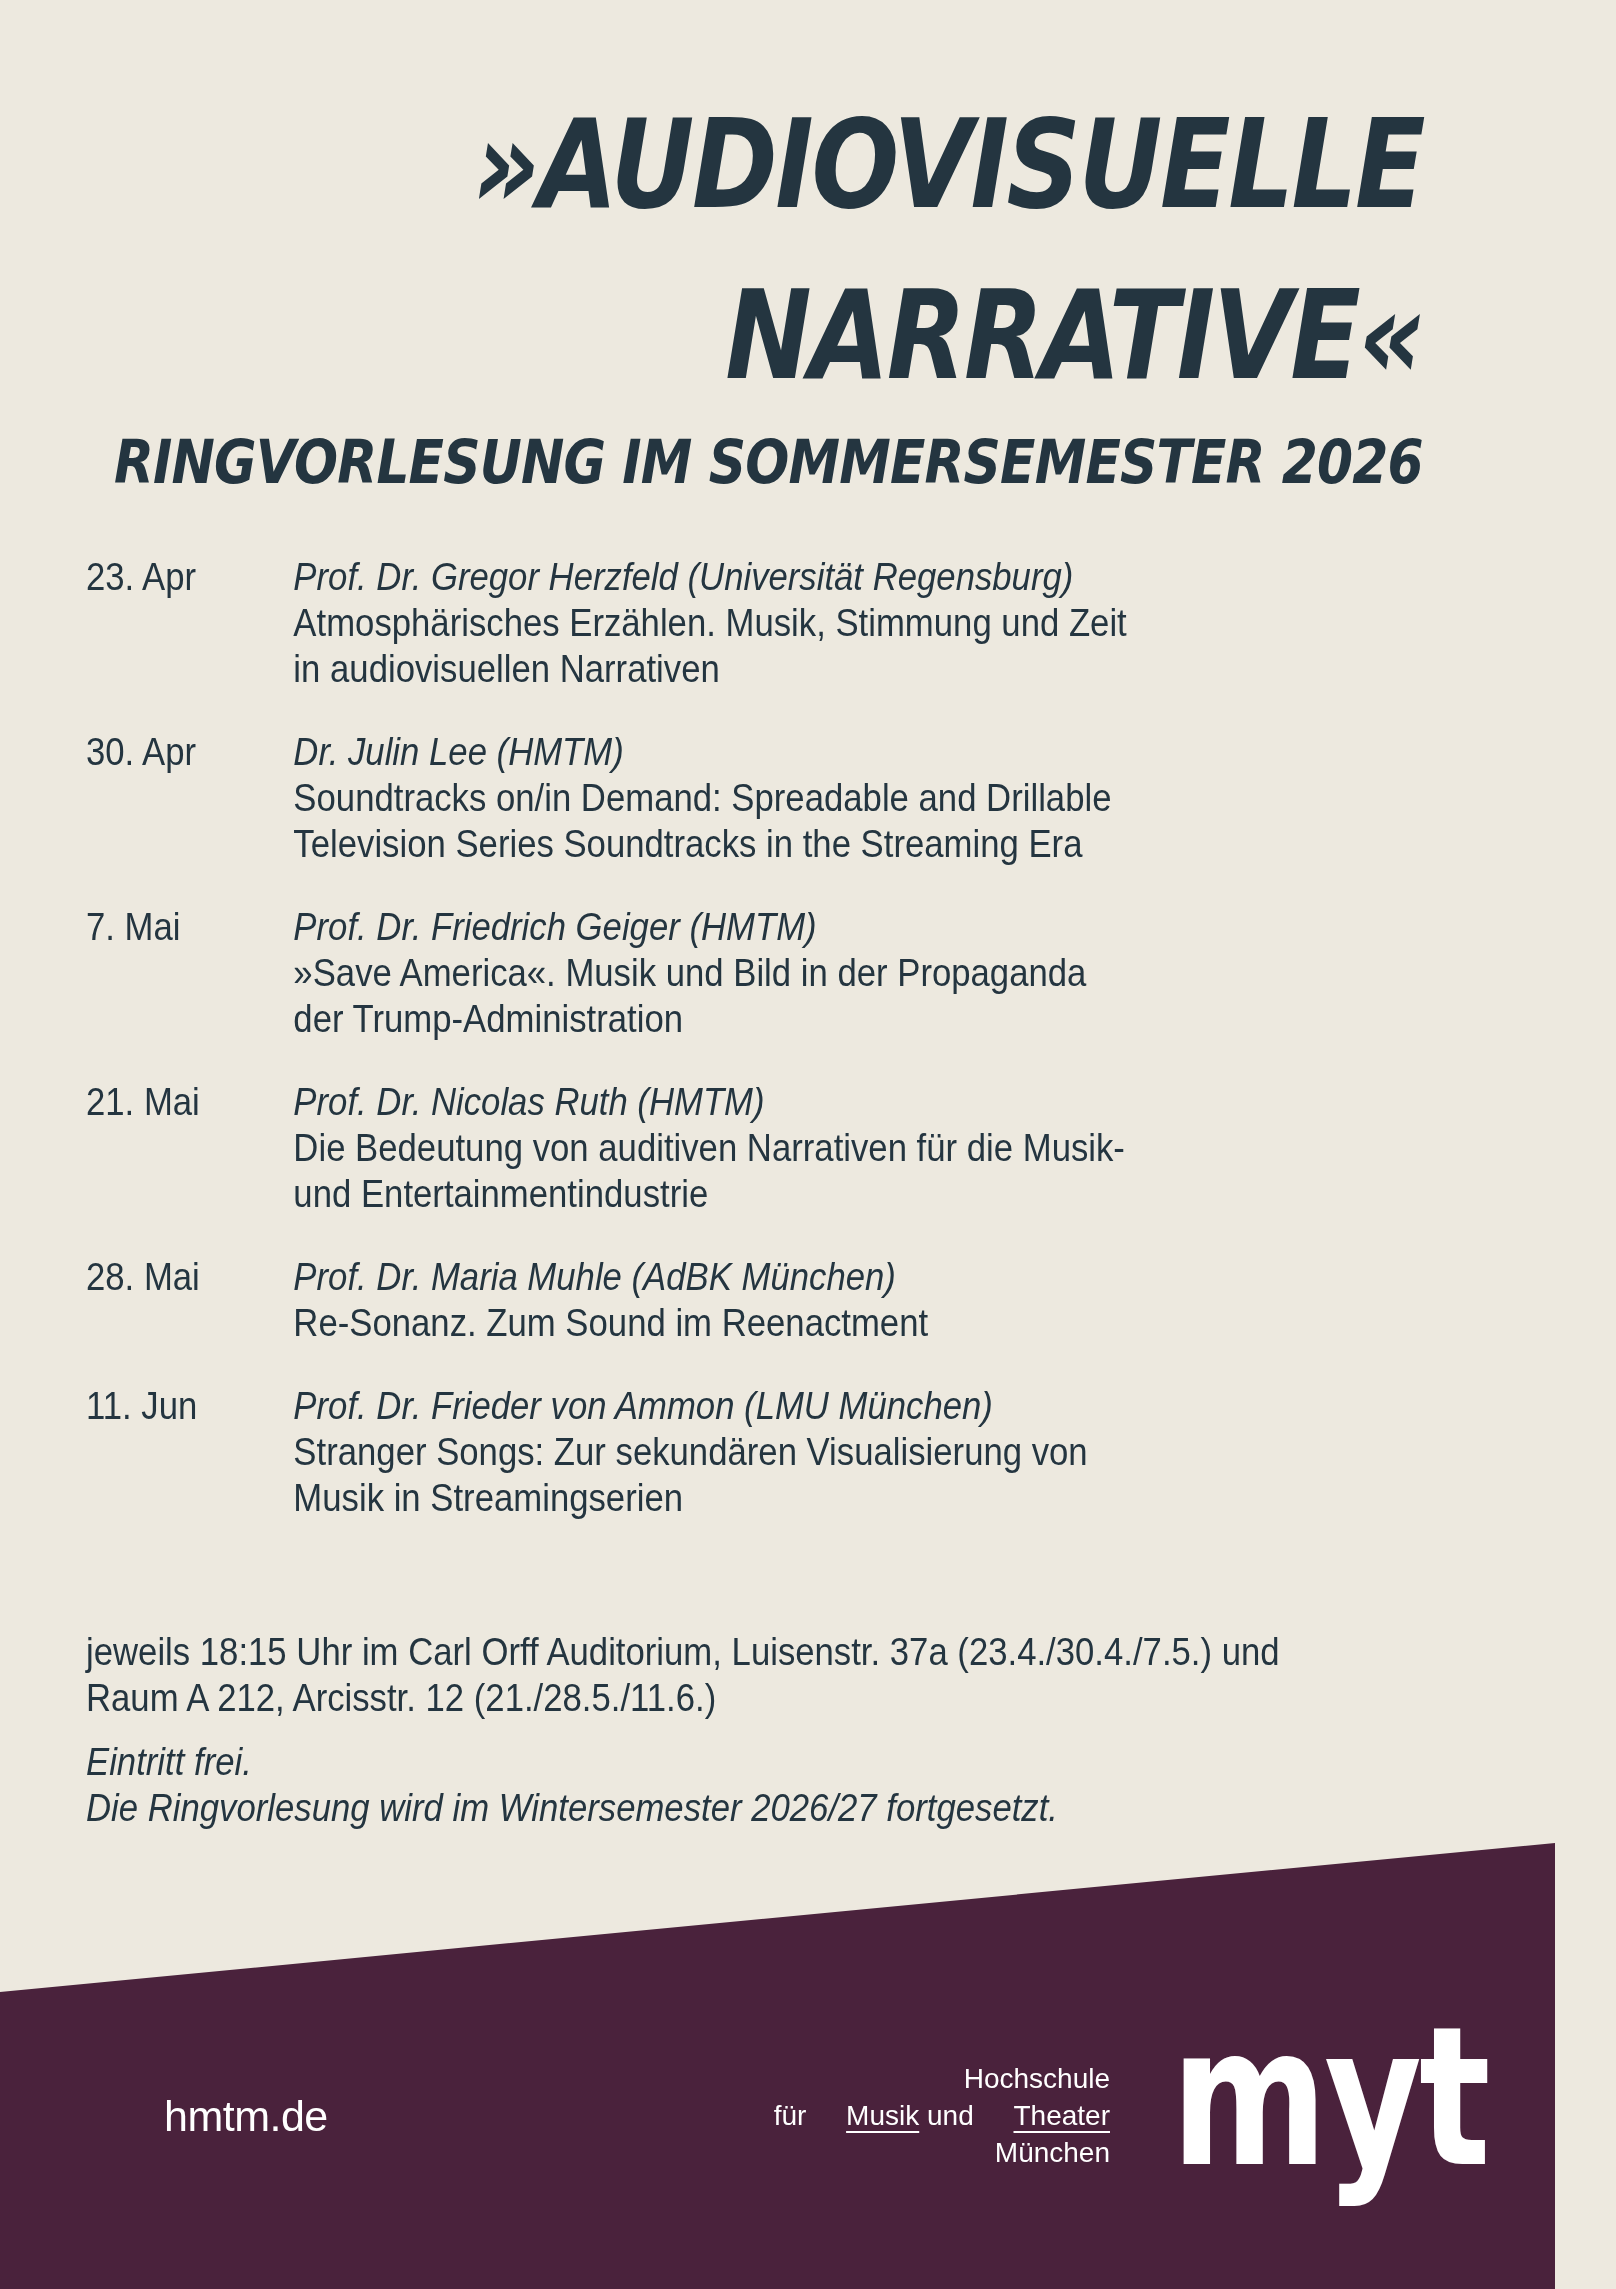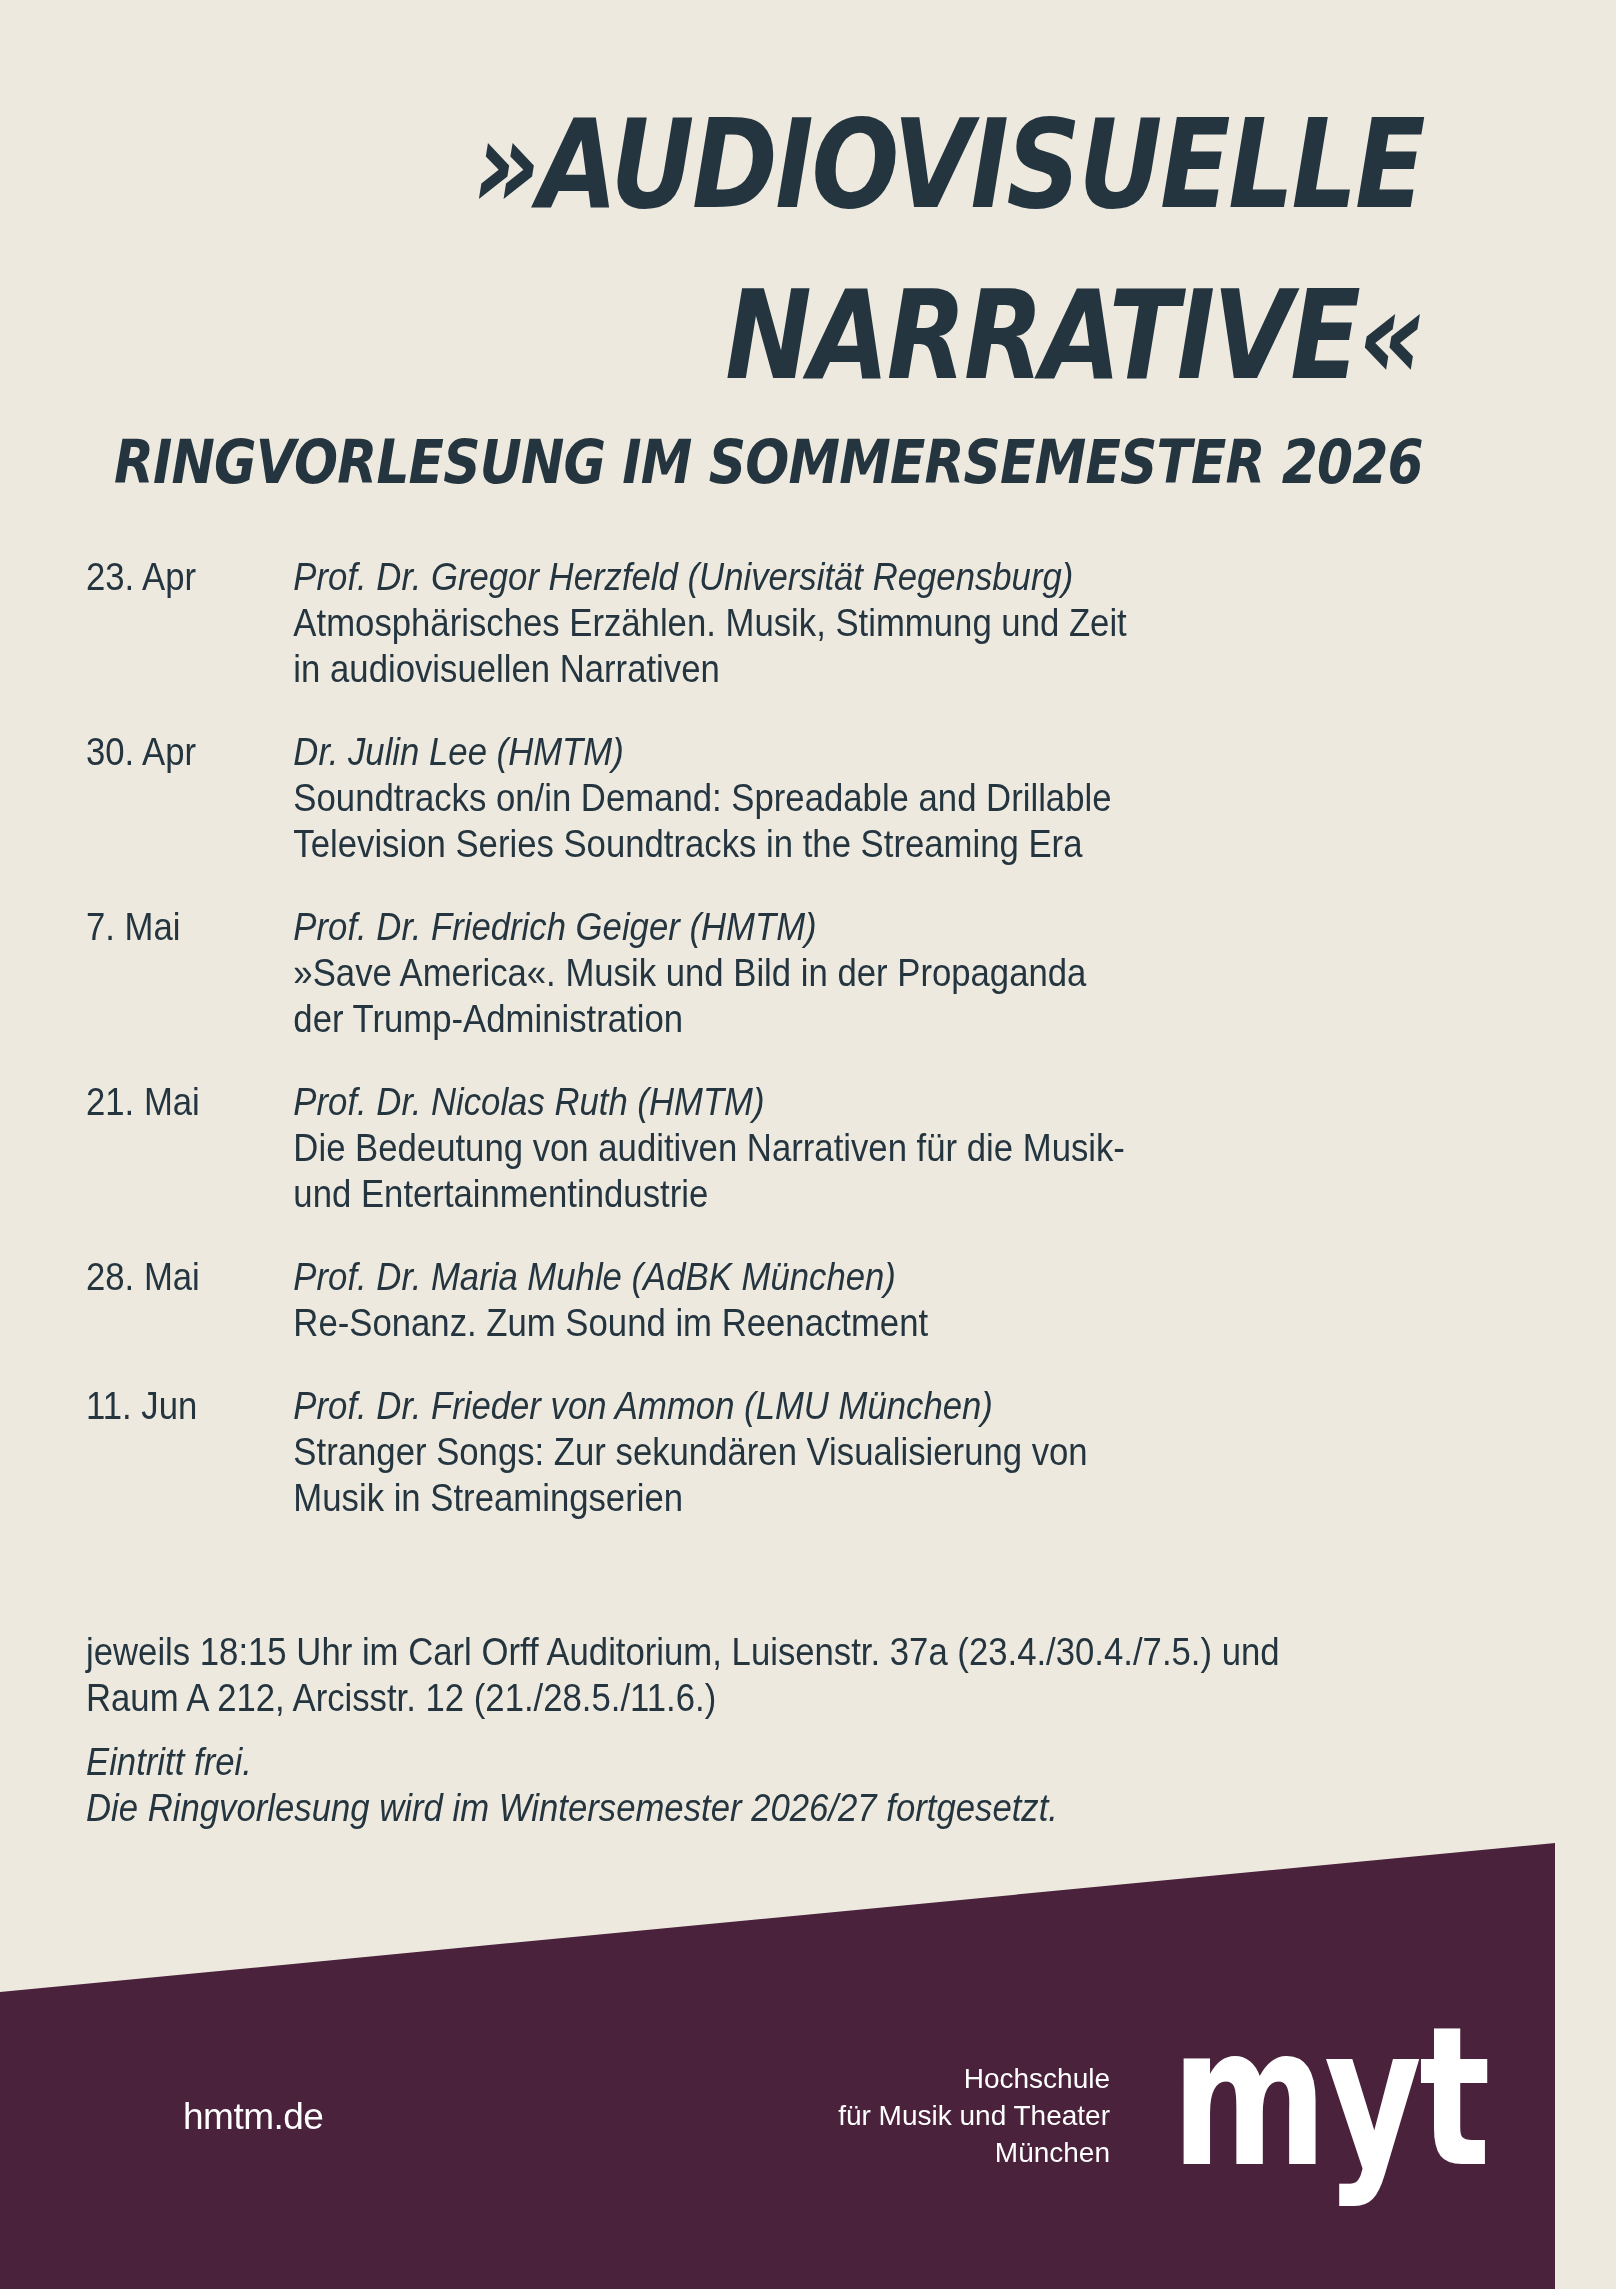--- a/index.html
+++ b/index.html
@@ -91,41 +91,43 @@
     top: 1837px;
     width: 1617px;
     height: 452px;
     background: #4A223C;
     -webkit-clip-path: polygon(0 155px, 100% 0, 100% 100%, 0 100%);
     clip-path: polygon(0 155px, 100% 0, 100% 100%, 0 100%);
     color: #FFFFFF;
   }
   .band-site {
     position: absolute;
-    left: 183px;
+    left: 164px;
     top: 258px;
-    font-size: 37px;
+    font-size: 43px;
     line-height: 43px;
     font-weight: 500;
     letter-spacing: -0.5px;
     text-align: right;
   }
   .band-inst {
     position: absolute;
     right: 507px;
     top: 223px;
     text-align: right;
     font-size: 28px;
     line-height: 37px;
     font-weight: 400;
     white-space: nowrap;
   }
   .band-inst .u {
+    text-decoration: underline;
     text-underline-offset: 5.8px;
     text-decoration-thickness: 1.9px;
+    margin-left: 32px;
   }
   .band-logo {
     position: absolute;
     right: 129px;
     top: 165px;
     font-family: "DejaVu Sans", sans-serif;
     font-weight: bold;
     font-size: 192px;
     line-height: 192px;
     letter-spacing: -3.8px;

